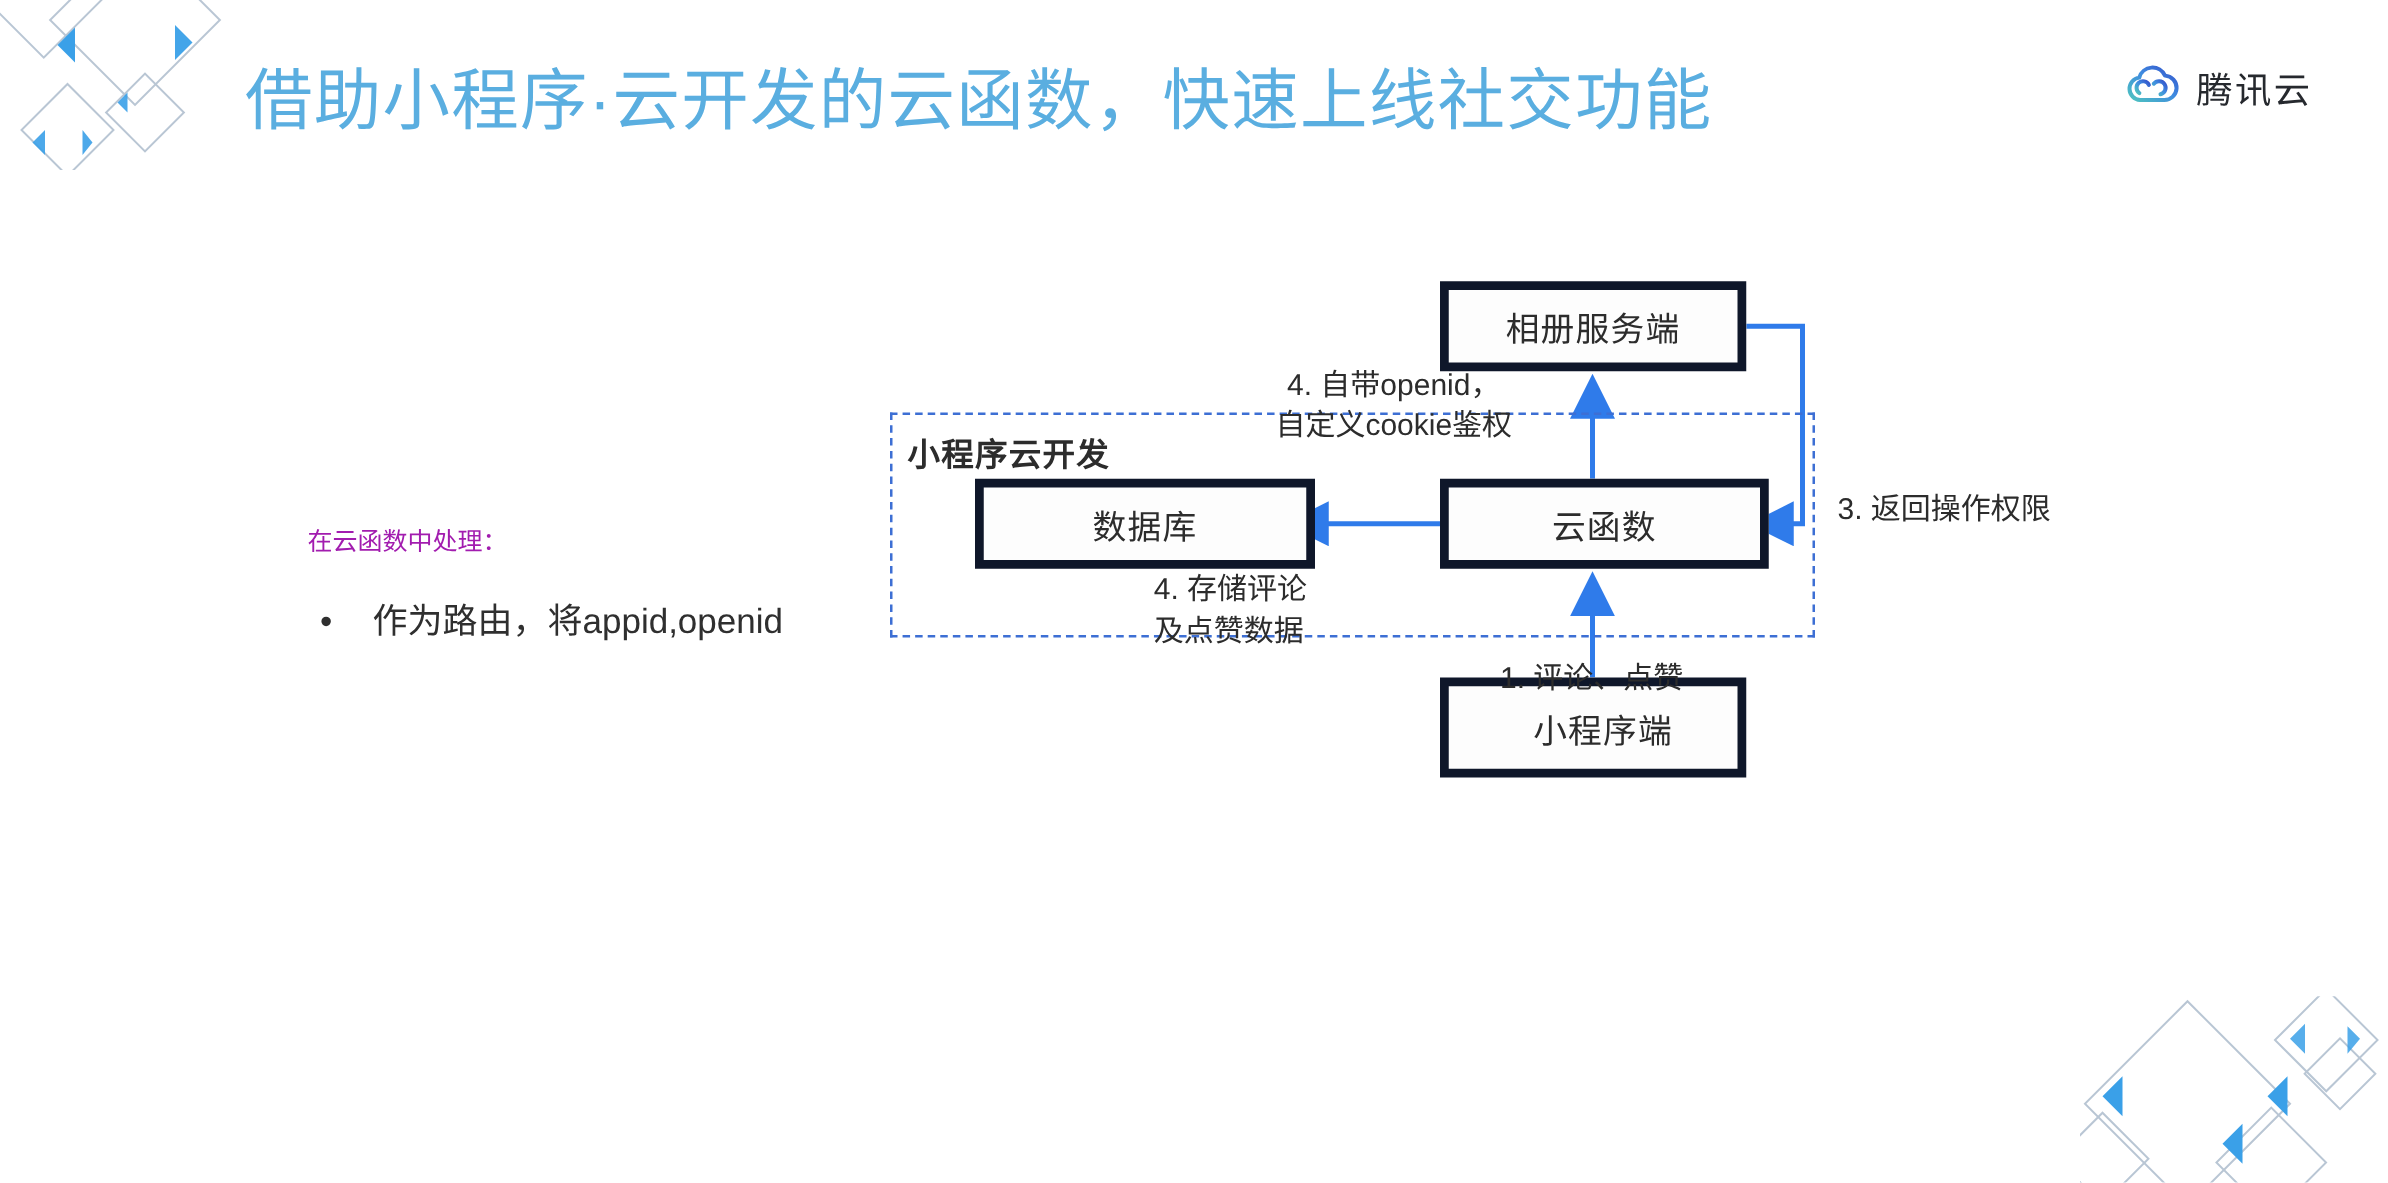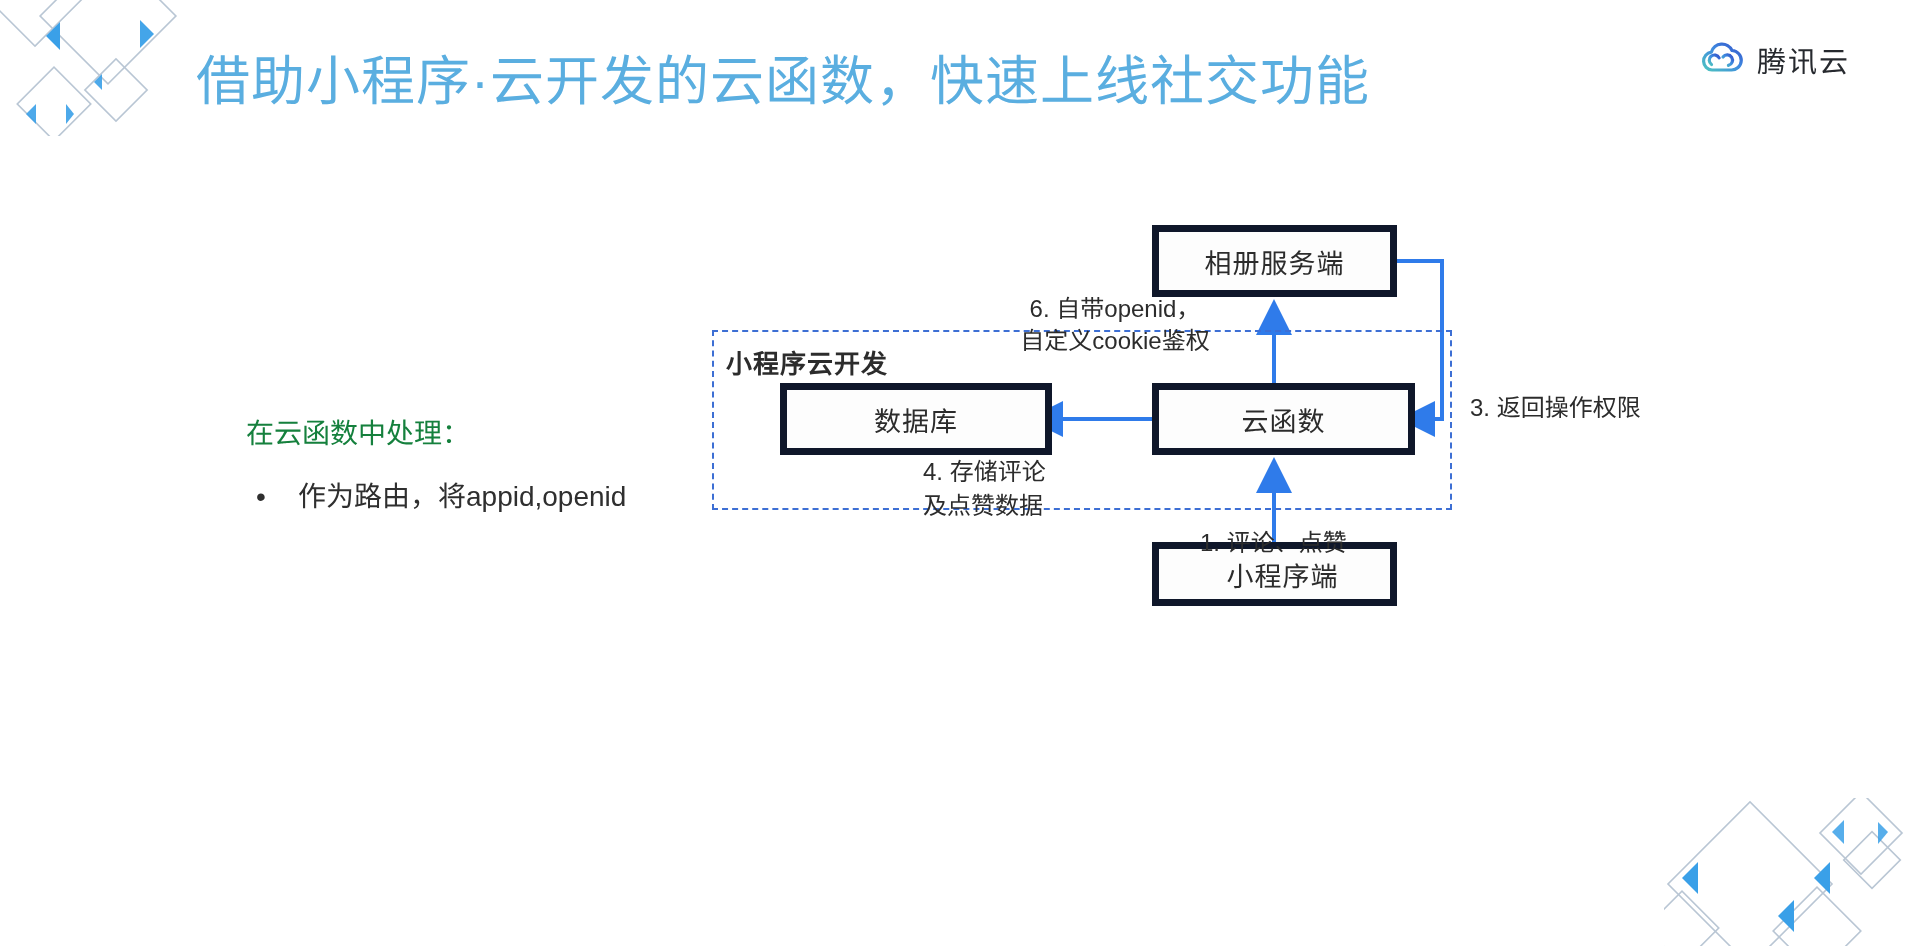--- a/index.html
+++ b/index.html
@@ -41,44 +41,44 @@
     letter-spacing: 1px;
     color: #5aaee0;
     white-space: nowrap;
     font-weight: 400;
     margin-top: 22px;
   }
 
   .brand {
     position: absolute;
     right: 60px;
-    top: 38px;
+    top: 48px;
     display: flex;
     align-items: center;
     gap: 12px;
   }
   .brand-name {
     font-size: 29px;
     color: #26292e;
     letter-spacing: 2px;
     font-weight: 400;
     white-space: nowrap;
   }
 
   
   .copy {
     position: absolute;
     left: 246px;
     top: 412px;
     width: 470px;
   }
   .copy-lead {
-    font-size: 28px;
+    font-size: 20px;
     line-height: 44px;
-    color: #15803d;
+    color: #a21caf;
     margin: 0 0 16px 0;
     white-space: nowrap;
   }
   .copy-list {
     margin: 0;
     padding: 0;
     list-style: none;
   }
   .copy-list li {
     position: relative;
@@ -114,21 +114,21 @@
     align-items: center;
     justify-content: center;
     font-size: 27px;
     color: #2c2c2c;
     letter-spacing: 1px;
     box-sizing: border-box;
   }
   #node-album    { left: 322px; top: 0px;   width: 245px; height: 72px; }
   #node-cloudfn  { left: 322px; top: 158px; width: 263px; height: 72px; }
   #node-db       { left: -50px; top: 158px; width: 272px; height: 72px; }
-  #node-client   { left: 322px; top: 317px; width: 245px; height: 64px; padding-left: 16px; }
+  #node-client   { left: 322px; top: 317px; width: 245px; height: 80px; padding-left: 16px; }
 
   .group-box {
     position: absolute;
     left: -118px;
     top: 105px;
     width: 740px;
     height: 180px;
     border: 2px dashed #3d6fd4;
     box-sizing: border-box;
     background: transparent;
@@ -254,21 +254,21 @@
 
   <div class="node" id="node-album">相册服务端</div>
 
   <div class="node" id="node-cloudfn">云函数</div>
 
   <div class="node" id="node-db">数据库</div>
 
   <div class="node" id="node-client">小程序端</div>
 
   <div class="edge-label" id="lbl-2">
-    <span>6. 自带openid，</span><br>
+    <span>4. 自带openid，</span><br>
     <span>自定义cookie鉴权</span>
   </div>
 
   <div class="edge-label" id="lbl-3">3. 返回操作权限</div>
 
   <div class="edge-label" id="lbl-1">1. 评论、点赞</div>
 
   <div class="edge-label" id="lbl-4">
     <span>4. 存储评论</span>
     <span class="l2">及点赞数据</span>

